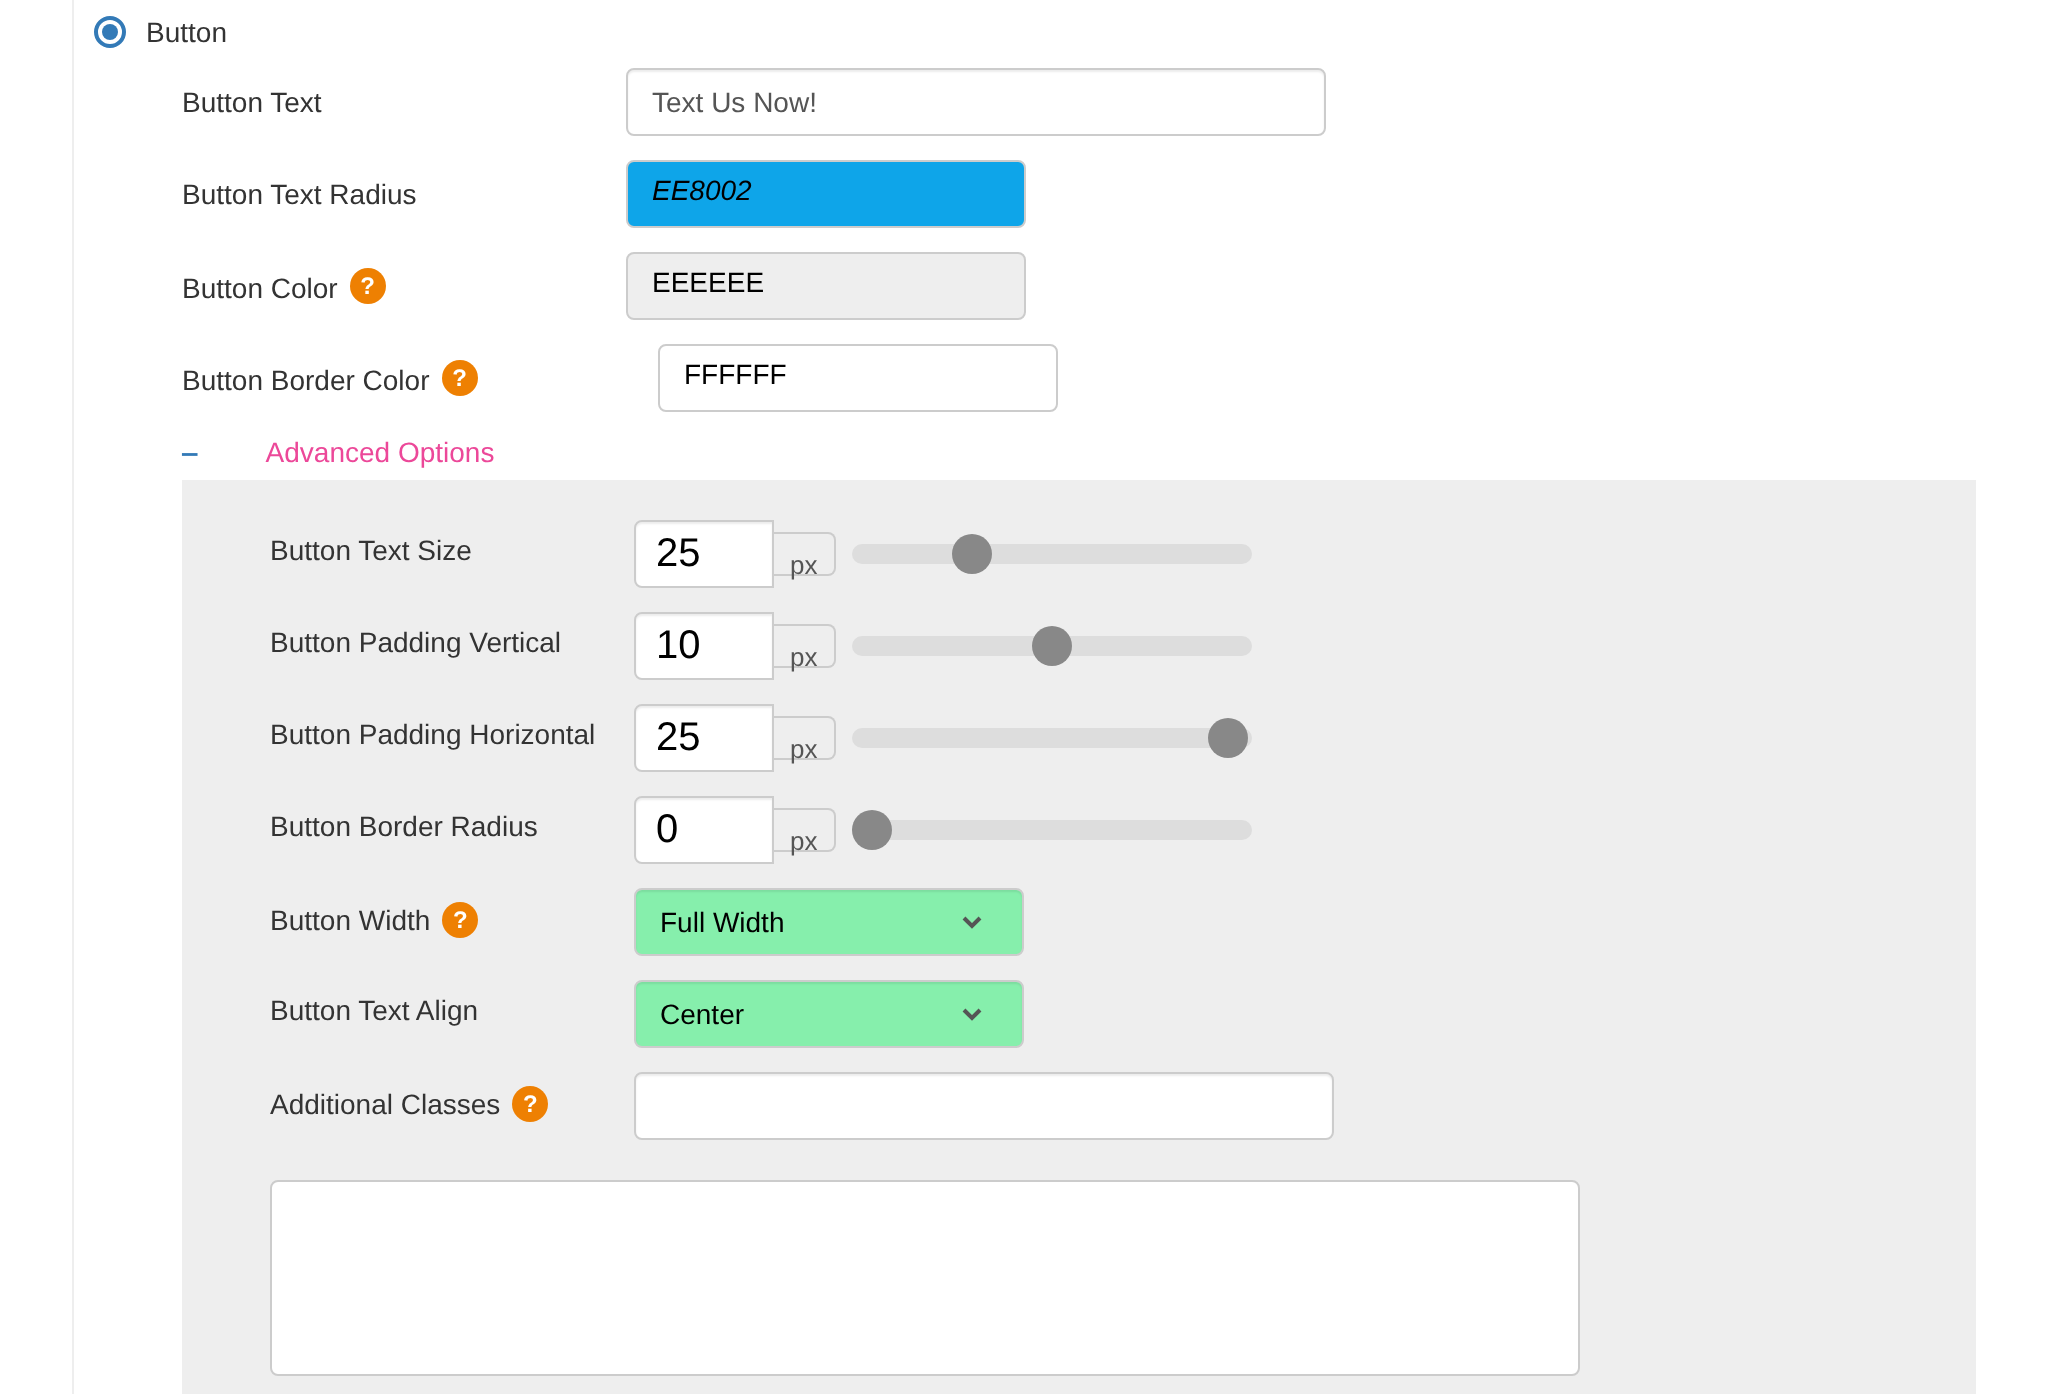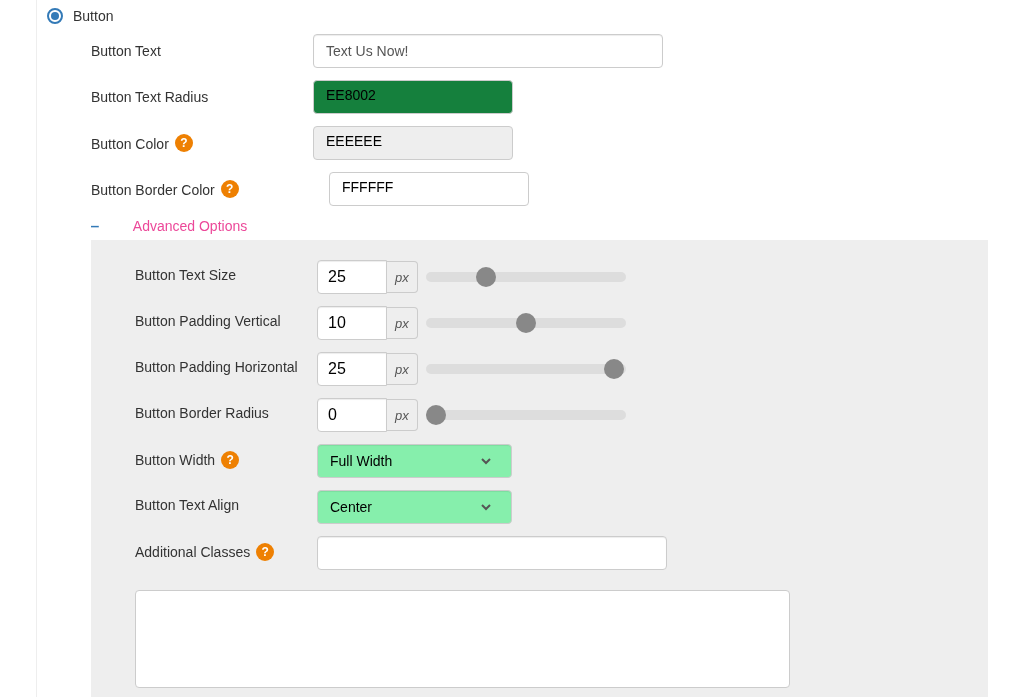--- a/index.html
+++ b/index.html
@@ -10,33 +10,33 @@
   .radio { width:16px; height:16px; border:2px solid #337ab7; border-radius:50%; display:flex; align-items:center; justify-content:center; }
   .radio .dot { width:8px; height:8px; background:#337ab7; border-radius:50%; }
   .radio-label { color:#333; }
   .fields { margin-left:44px; }
   .row { display:flex; align-items:center; margin-bottom:12px; }
   .lab { width:222px; display:flex; align-items:flex-end; gap:6px; color:#333; }
   .help { width:18px; height:18px; border-radius:50%; background:#EE8002; color:#fff; font-size:12px; font-weight:bold; display:flex; align-items:center; justify-content:center; flex:0 0 auto; }
   .txt { height:34px; border:1px solid #ccc; border-radius:4px; padding:6px 12px; font-size:14px; color:#555; background:#fff; box-shadow: inset 0 1px 1px rgba(0,0,0,.075); }
   .txt.wide { width:350px; }
   .swatch { width:200px; height:34px; border:1px solid #ccc; border-radius:4px; padding:6px 12px; font-size:14px; color:#000; }
-  .swatch.orange { background:#15803d; }
+  .swatch.orange { background:#0ea5e9;font-style:italic; }
   .swatch.grey  { background:#EEEEEE; }
   .swatch.white { background:#FFFFFF;margin-left:16px; }
   .adv-header { display:flex; align-items:center; gap:8px; margin:4px 0 6px 0; }
   .adv-header .toggle { color:#337ab7; font-weight:bold; }
   .adv-header a { color:#ec4899; text-decoration:none;margin-left:26px; }
   .adv { background:#eee; border-radius:0; padding:20px 0 16px 0; position:relative; }
   .adv .inner { margin-left:44px; }
   .adv .row { align-items:flex-start; }
   .adv .lab2 { width:182px; padding-top:7px; display:flex; align-items:center; gap:6px; color:#333; }
   .numwrap { display:flex; align-items:center; }
-  .num { width:70px; height:34px; border:1px solid #ccc; border-radius:4px 0 0 4px; padding:6px 10px; font-size:16px; background:#fff; box-shadow: inset 0 1px 1px rgba(0,0,0,.075); }
-  .unit { height:32px; line-height:32px; padding:0 8px; border:1px solid #ccc; border-left:none; border-radius:0 4px 4px 0; background:#eee; color:#555; font-size:13px;font-style:italic; }
+  .num { width:70px; height:34px; border:1px solid #ccc; border-radius:4px 0 0 4px; padding:6px 10px; font-size:20px; background:#fff; box-shadow: inset 0 1px 1px rgba(0,0,0,.075); }
+  .unit { height:22px; line-height:32px; padding:0 8px; border:1px solid #ccc; border-left:none; border-radius:0 4px 4px 0; background:#eee; color:#555; font-size:13px; }
   .slider { position:relative; width:200px; height:10px; background:#ddd; border-radius:5px; margin-left:8px; margin-top:12px; }
   .thumb { position:absolute; top:50%; width:20px; height:20px; background:#888; border-radius:50%; transform:translate(-50%,-50%); }
   .sel { position:relative; }
   .sel select { -webkit-appearance:none; appearance:none; width:195px; height:34px; border:1px solid #ccc; border-radius:4px; padding:6px 28px 6px 12px; font-size:14px; background:#86efac; box-shadow: inset 0 1px 1px rgba(0,0,0,.075);}
   .sel .chev { position:absolute; right:10px; top:50%; transform:translateY(-50%); pointer-events:none; color:#555; }
   .adv textarea.txt.wide { width:350px; height:34px; resize:none; }
   .code-box { margin:20px 0 0 0; }
   .code-box textarea { width:655px; height:98px; border:1px solid #ccc; border-radius:4px; background:#fff; resize:none; padding:6px; font-family:inherit; }
   svg.chev path { stroke:#555; stroke-width:2; fill:none; }
 </style>

